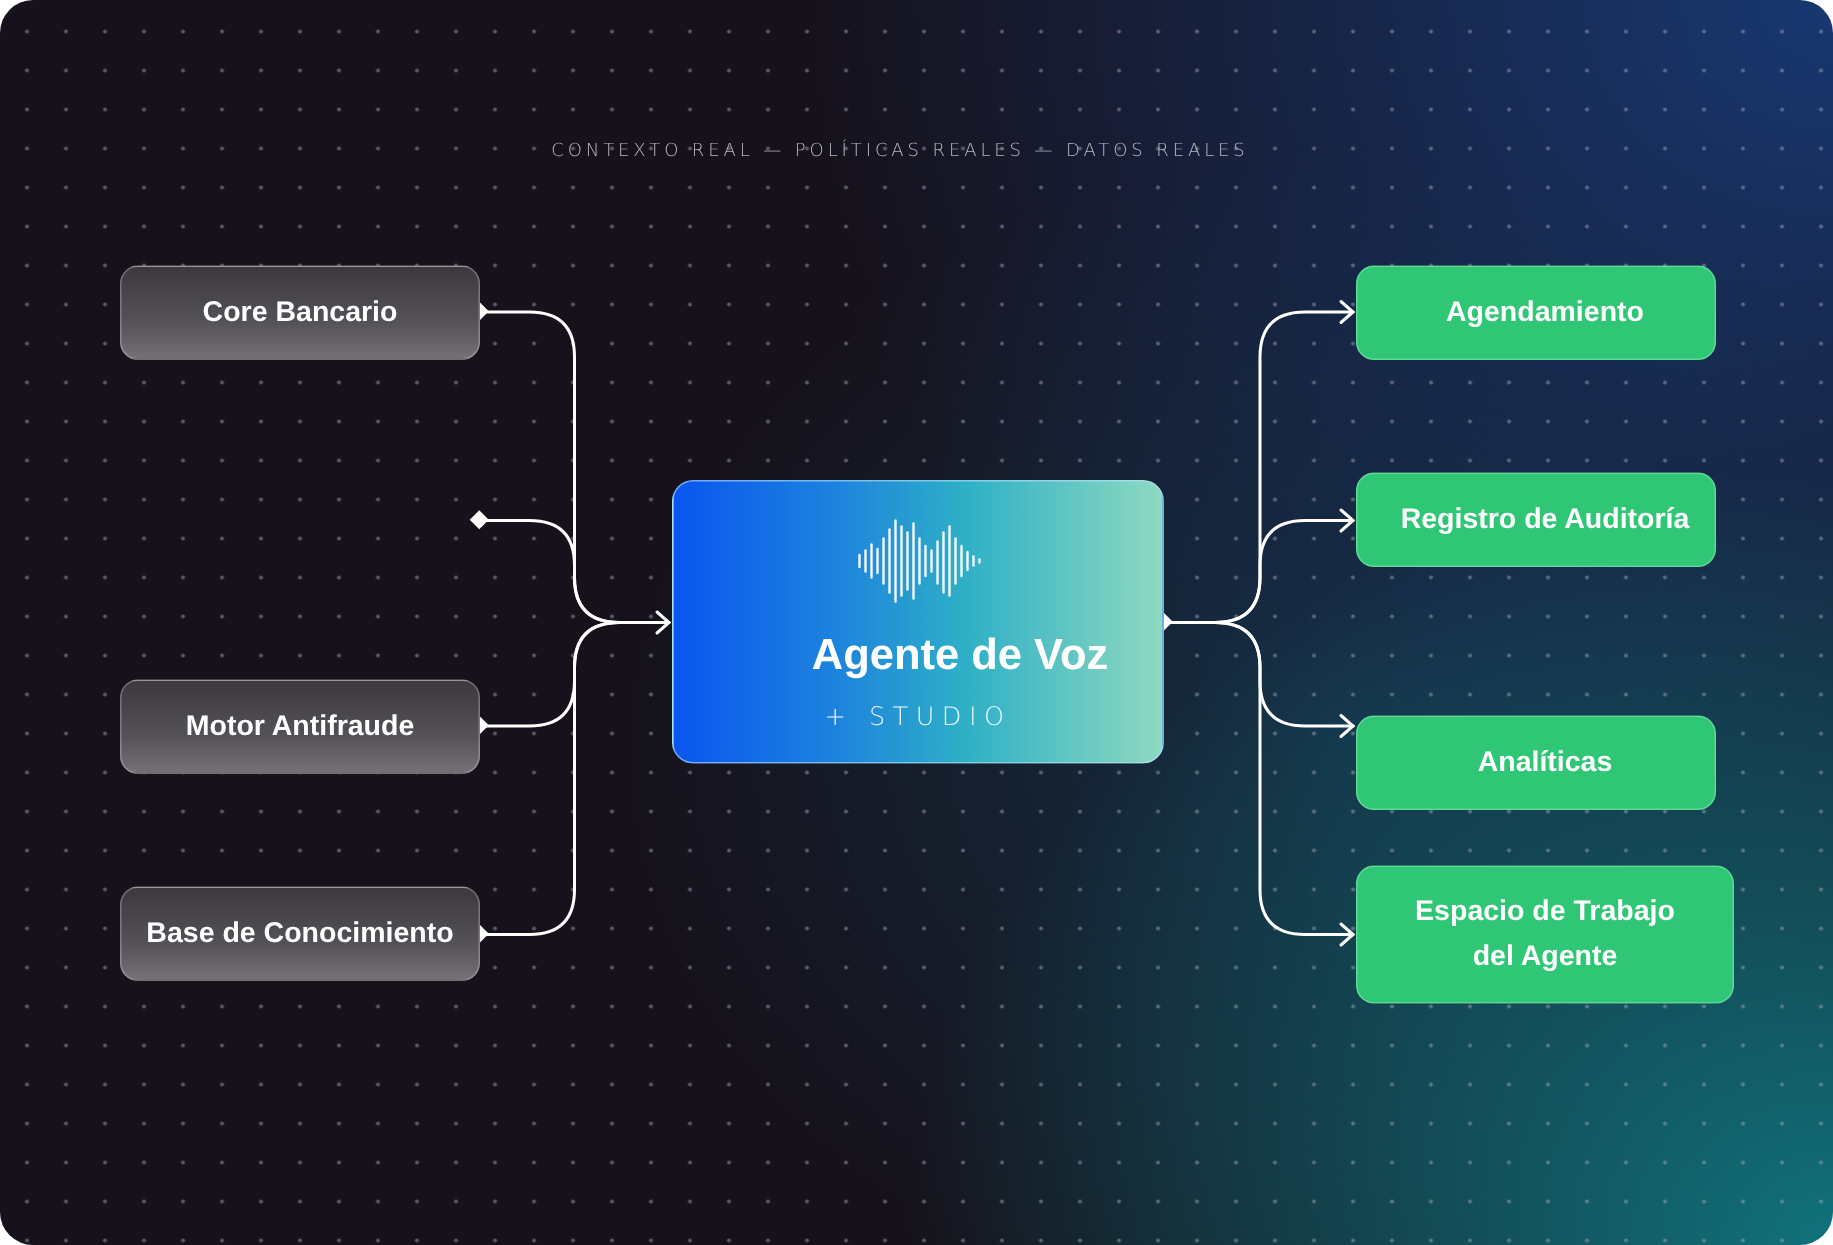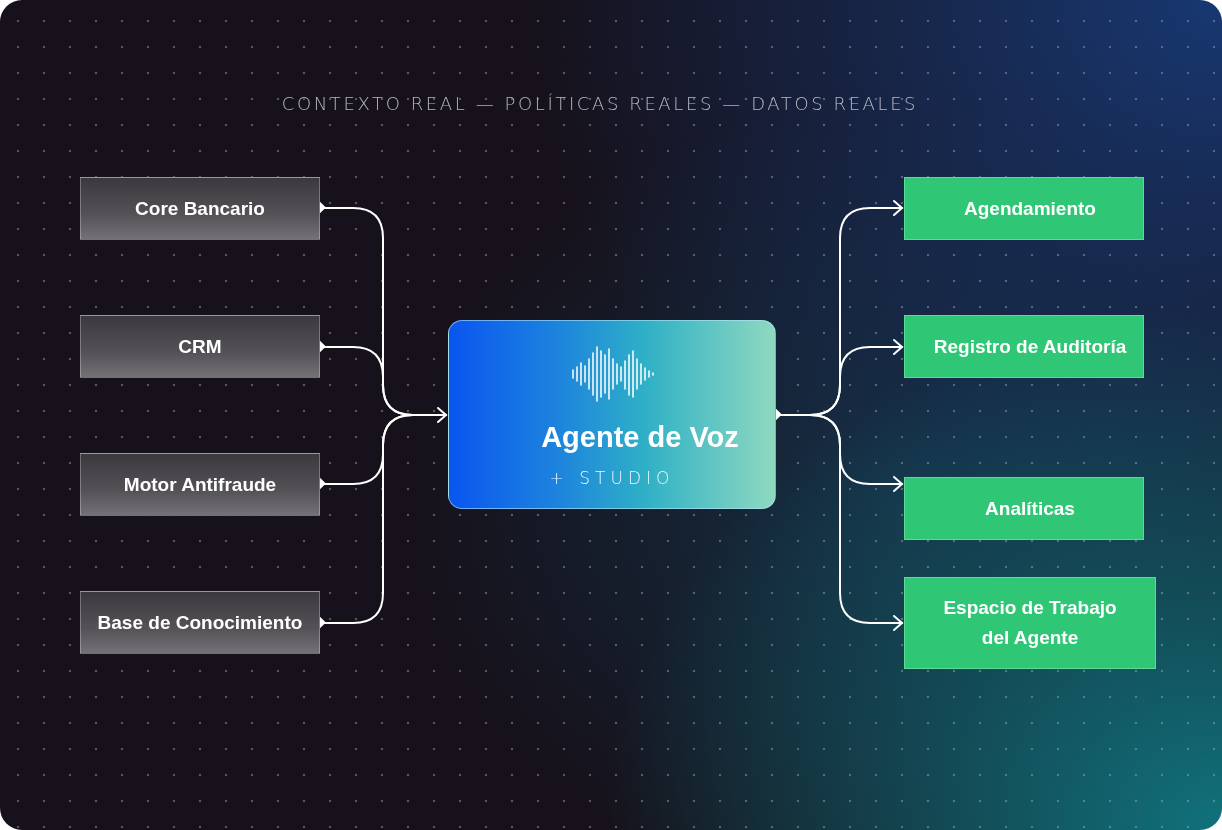--- a/index.html
+++ b/index.html
@@ -13,25 +13,25 @@
       #16111a;
   }
   .dots {
     position:absolute; inset:0;
     background-image: radial-gradient(circle, rgba(170,170,190,0.45) 1.1px, transparent 1.6px);
     background-size:26px 26px;
     background-position:5px 8px;
   }
   .headline {
     position:absolute; left:0; width:1200px; top:93px; text-align:center;
-    color:#b9b9c3; font-size:18px; letter-spacing:2.6px; font-family:"DejaVu Sans", sans-serif; font-weight:300;
+    color:#b9b9c3; font-size:12px; letter-spacing:2.6px; font-family:"DejaVu Sans", sans-serif; font-weight:300;
   }
   .node {
     position:absolute; display:flex; align-items:center; justify-content:center; text-align:center;
-    color:#ffffff; font-weight:bold; font-size:19px; border-radius:0; box-sizing:border-box;
+    color:#ffffff; font-weight:bold; font-size:19px; border-radius:12px; box-sizing:border-box;
     font-family:"Liberation Sans", sans-serif; line-height:30px;
   }
   .src {
     left:80px; width:240px; height:63px;
     background:linear-gradient(180deg, #3b383e 0%, #545157 60%, #747177 100%);
     border:1px solid rgba(255,255,255,0.28);
   }
   .dst {
     left:904px; width:240px; height:63px;
     background:#2fc675;
@@ -85,23 +85,20 @@
       <rect x="315" y="342" width="9" height="9" transform="rotate(45 319.5 346.5)"></rect>
       <rect x="315" y="479" width="9" height="9" transform="rotate(45 319.5 483.5)"></rect>
       <rect x="315" y="618" width="9" height="9" transform="rotate(45 319.5 622.5)"></rect>
       <rect x="771" y="410" width="9" height="9" transform="rotate(45 775.5 414.5)"></rect>
     </g>
   </svg>
 
   <div class="node src" style="top:177px;">
     <span>Core Bancario</span>
   </div>
-  <div class="node src" style="top:315px;">
-    <span>CRM</span>
-  </div>
   <div class="node src" style="top:453px;">
     <span>Motor Antifraude</span>
   </div>
   <div class="node src" style="top:591px;">
     <span>Base de Conocimiento</span>
   </div>
 
   <div class="center">
     <svg class="wave" viewBox="0 0 84 58">
       <g stroke="#ffffff" stroke-width="1.6" stroke-linecap="round" opacity="0.95">

